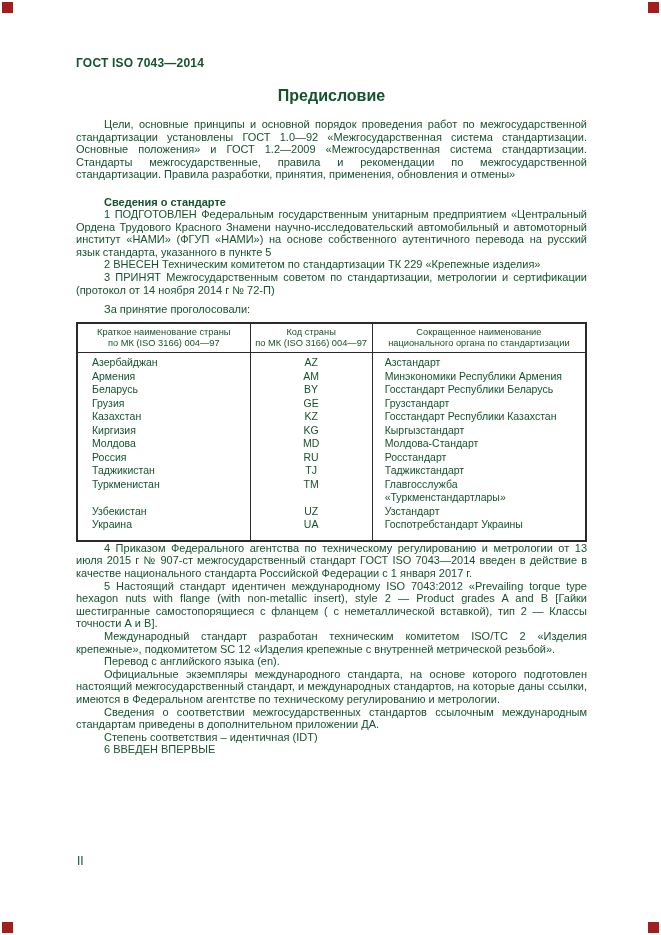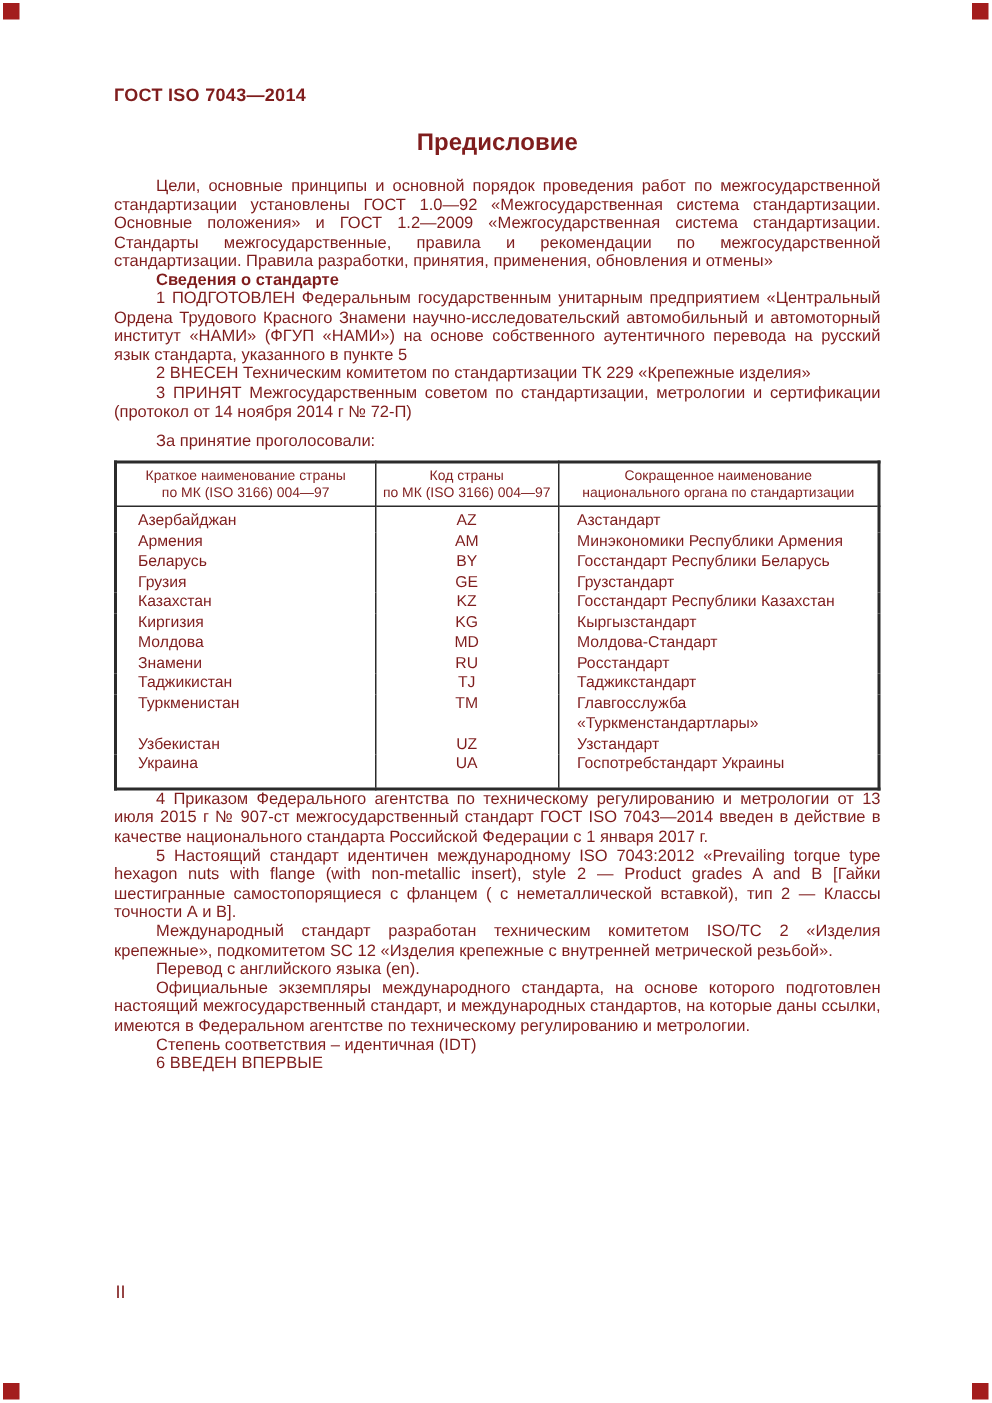--- a/index.html
+++ b/index.html
@@ -3,32 +3,32 @@
 <meta charset="utf-8">
 <style>
   * { margin:0; padding:0; box-sizing:border-box; }
   html,body { background:#ffffff; }
   .page {
     position:relative;
     width:661px; height:935px;
     background:#ffffff;
     overflow:hidden;
     font-family:"Liberation Sans", sans-serif;
-    color:#7f1d1d;
+    color:#14532d;
   }
   .content { position:absolute; left:76px; top:56px; width:511px; }
   .doc-code { font-size:12px; font-weight:bold; letter-spacing:0.2px; margin-bottom:17px; }
   .title { font-size:16px; font-weight:bold; text-align:center; margin-bottom:13px; }
   p.para {
     font-size:11px; line-height:12.6px;
     text-align:justify; text-indent:28px;
   }
   p.tight { margin-top:0; }
   p.vote-label { margin-top:7px; }
-  h2.section { font-size:11px; font-weight:bold; padding-left:28px; }
+  h2.section { font-size:11px; font-weight:bold; padding-left:28px; margin-top:15px; }
   table.vote {
     width:100%; border-collapse:collapse;
     margin-top:6px;
     border:2px solid #2b2b2b;
   }
   table.vote th {
     font-size:9.3px; font-weight:normal; line-height:10.8px;
     text-align:center; vertical-align:middle;
     white-space:pre-line;
     padding:3px 4px 4px;
@@ -121,21 +121,21 @@
             <td>Киргизия</td>
             <td>KG</td>
             <td>Кыргызстандарт</td>
           </tr>
           <tr>
             <td>Молдова</td>
             <td>MD</td>
             <td>Молдова-Стандарт</td>
           </tr>
           <tr>
-            <td>Знамени</td>
+            <td>Россия</td>
             <td>RU</td>
             <td>Росстандарт</td>
           </tr>
           <tr>
             <td>Таджикистан</td>
             <td>TJ</td>
             <td>Таджикстандарт</td>
           </tr>
           <tr>
             <td>Туркменистан</td>
@@ -153,18 +153,19 @@
             <td>Госпотребстандарт Украины</td>
           </tr>
         </tbody>
     </table>
 
     <p class="para">4 Приказом Федерального агентства по техническому регулированию и метрологии от 13 июля 2015 г № 907-ст межгосударственный стандарт ГОСТ ISO 7043—2014 введен в действие в качестве национального стандарта Российской Федерации с 1 января 2017 г.</p>
     <p class="para">5 Настоящий стандарт идентичен международному ISO 7043:2012 «Prevailing torque type hexagon nuts with flange (with non-metallic insert), style 2 — Product grades A and B [Гайки шестигранные самостопорящиеся с фланцем ( с неметаллической вставкой), тип 2 — Классы точности А и В].</p>
     <p class="para tight">Международный стандарт разработан техническим комитетом ISO/TC 2 «Изделия крепежные», подкомитетом SC 12 «Изделия крепежные с внутренней метрической резьбой».</p>
     <p class="para tight">Перевод с английского языка (en).</p>
     <p class="para tight">Официальные экземпляры международного стандарта, на основе которого подготовлен настоящий межгосударственный стандарт, и международных стандартов, на которые даны ссылки, имеются в Федеральном агентстве по техническому регулированию и метрологии.</p>
+    <p class="para tight">Сведения о соответствии межгосударственных стандартов ссылочным международным стандартам приведены в дополнительном приложении ДА.</p>
     <p class="para tight">Степень соответствия – идентичная (IDT)</p>
     <p class="para">6 ВВЕДЕН ВПЕРВЫЕ</p>
   </div>
 
   <div class="page-number">II</div>
 </div>
 
 </body></html>

